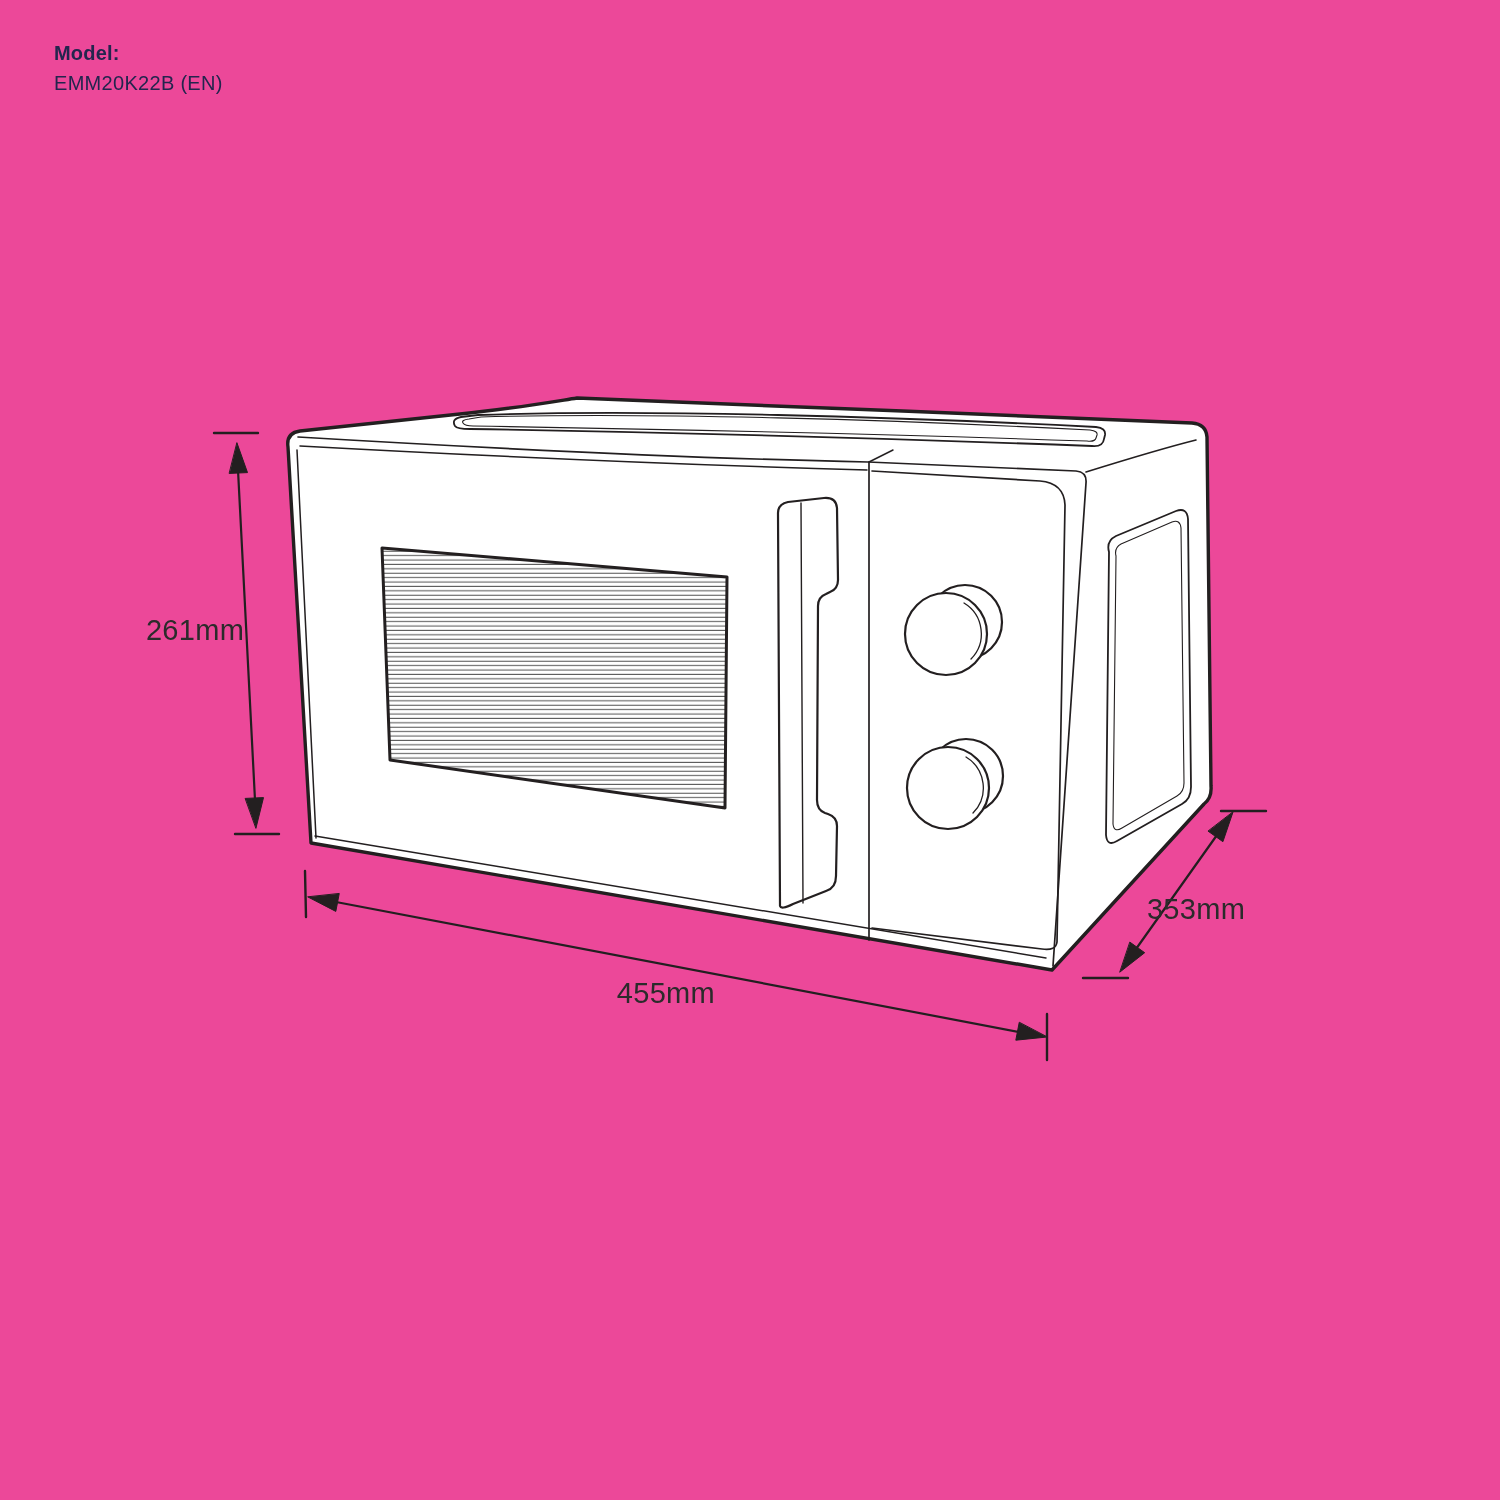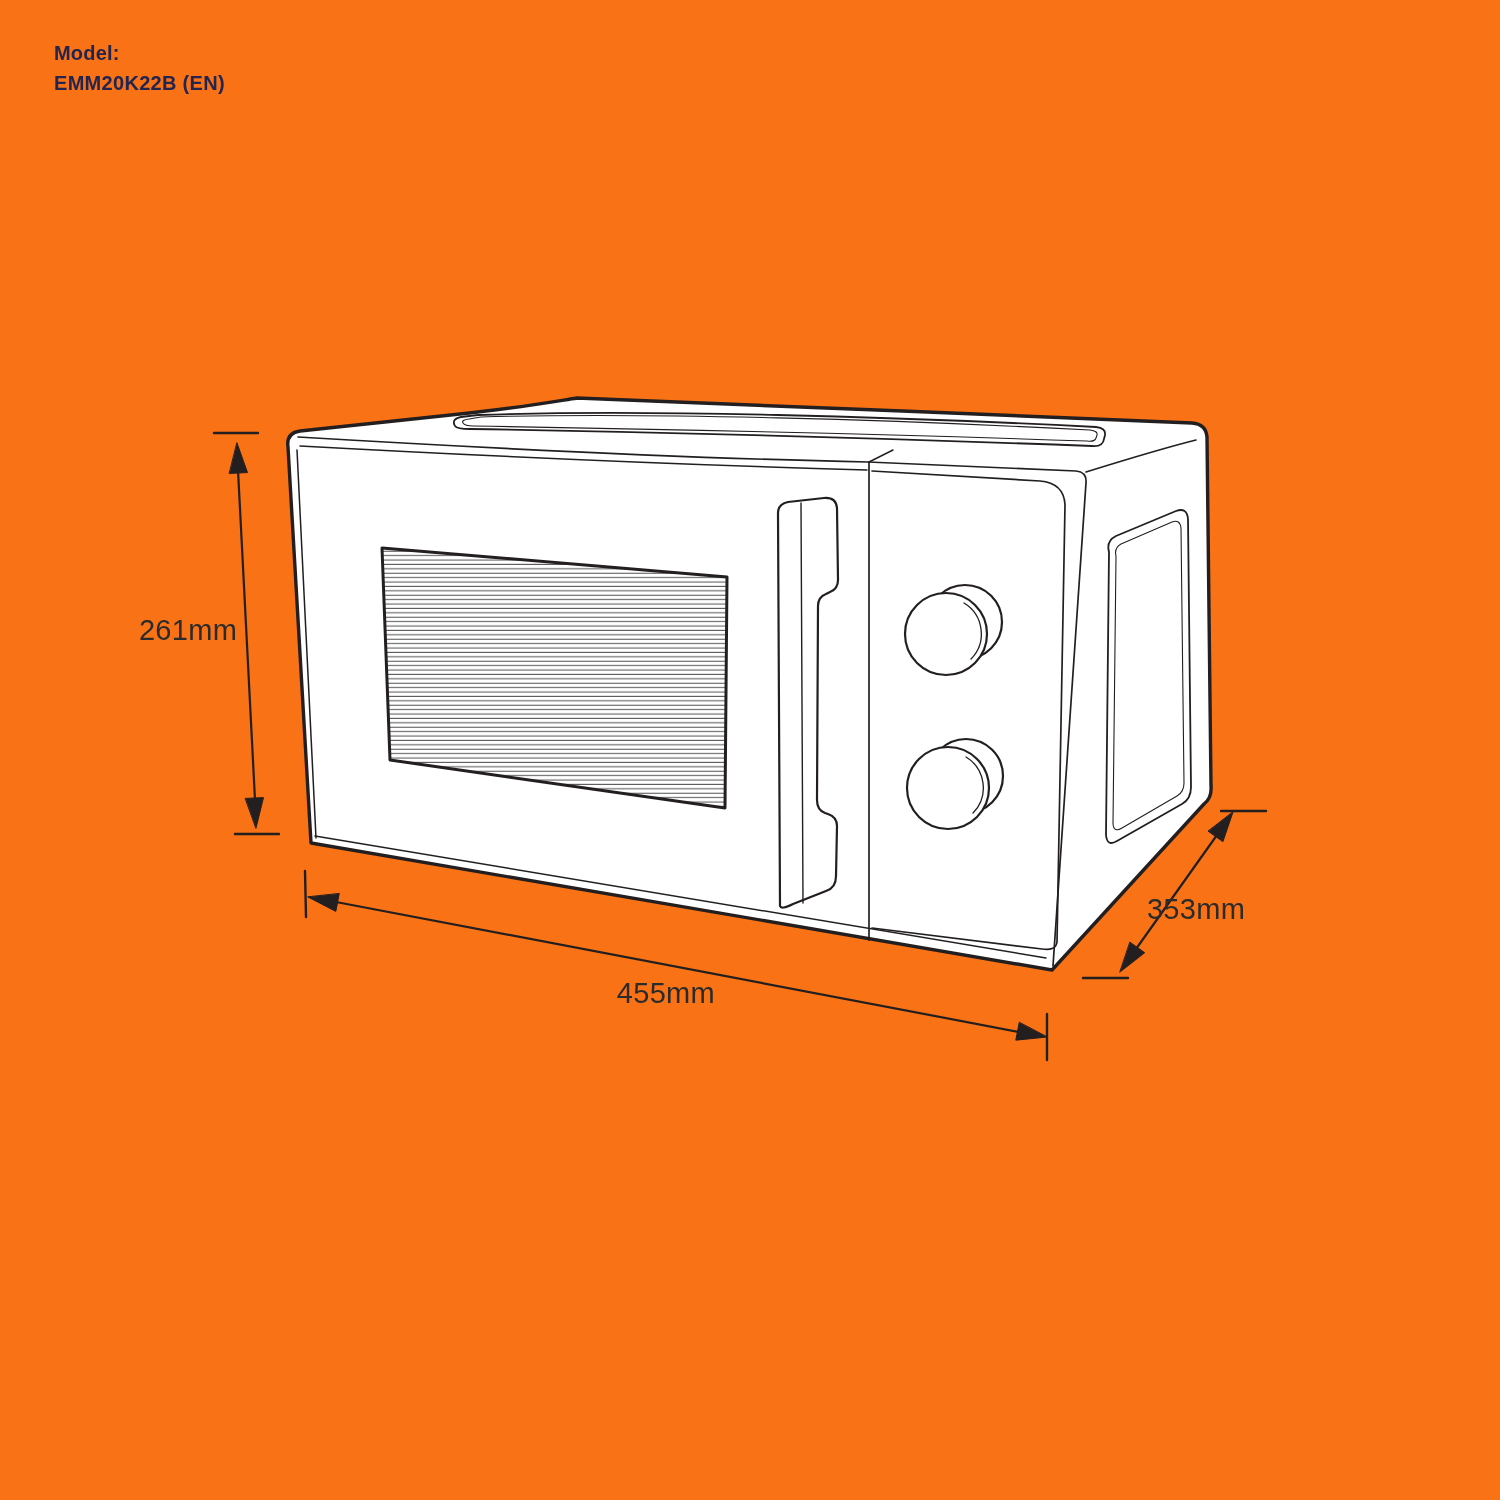--- a/index.html
+++ b/index.html
@@ -1,36 +1,36 @@
 <!DOCTYPE html>
 <html><head>
 <meta charset="utf-8">
 <style>
   html,body{margin:0;padding:0;background:#ffffff;}
   #stage{
     position:relative;
     width:1500px;height:1500px;
-    background:#f97316;
+    background:#ec4899;
     font-family:"Liberation Sans", sans-serif;
     overflow:hidden;
   }
   #drawing{position:absolute;left:0;top:0;}
   .abs{position:absolute;}
   .model-label{
     left:54px;top:42px;
     font-size:20px;font-weight:bold;letter-spacing:.2px;
   }
   .model-code{
     left:54px;top:72px;
-    font-size:20px;font-weight:700;letter-spacing:.3px;text-align:right;
+    font-size:20px;font-weight:400;letter-spacing:.3px;text-align:right;
   }
   .dim-label{
     font-size:29px;color:#2b2b2b;text-align:center;letter-spacing:.3px;
   }
-  .dim-height{left:118px;top:614px;width:140px;}
+  .dim-height{left:125px;top:614px;width:140px;}
   .dim-width{left:555px;top:977px;width:160px;text-align:right;}
   .dim-depth{left:1116px;top:893px;width:160px;}
   .footer{
     left:117px;top:1394px;
     font-size:16.5px;color:#3d3d3d;letter-spacing:.2px;
   }
 </style>
 </head>
 <body>
 

